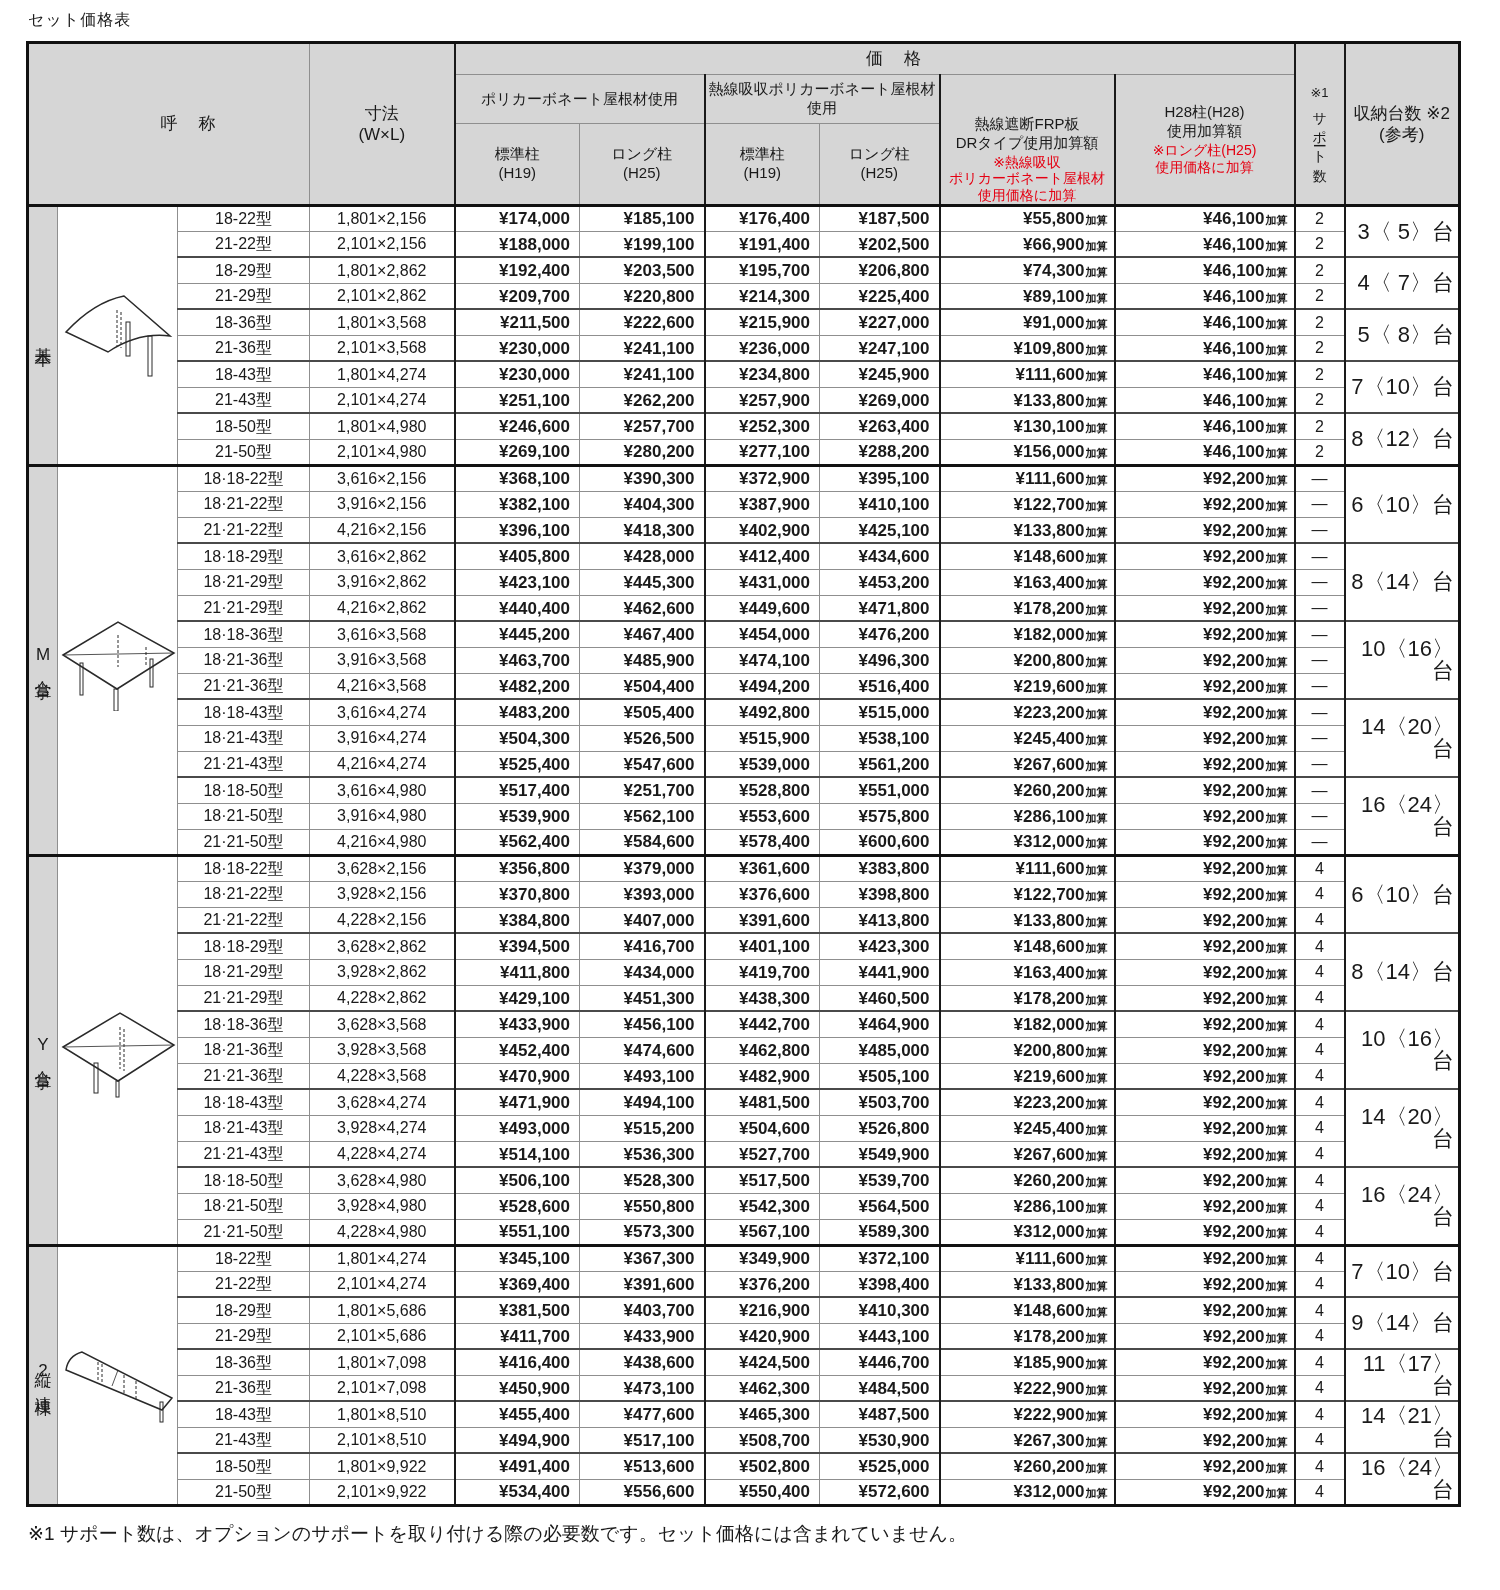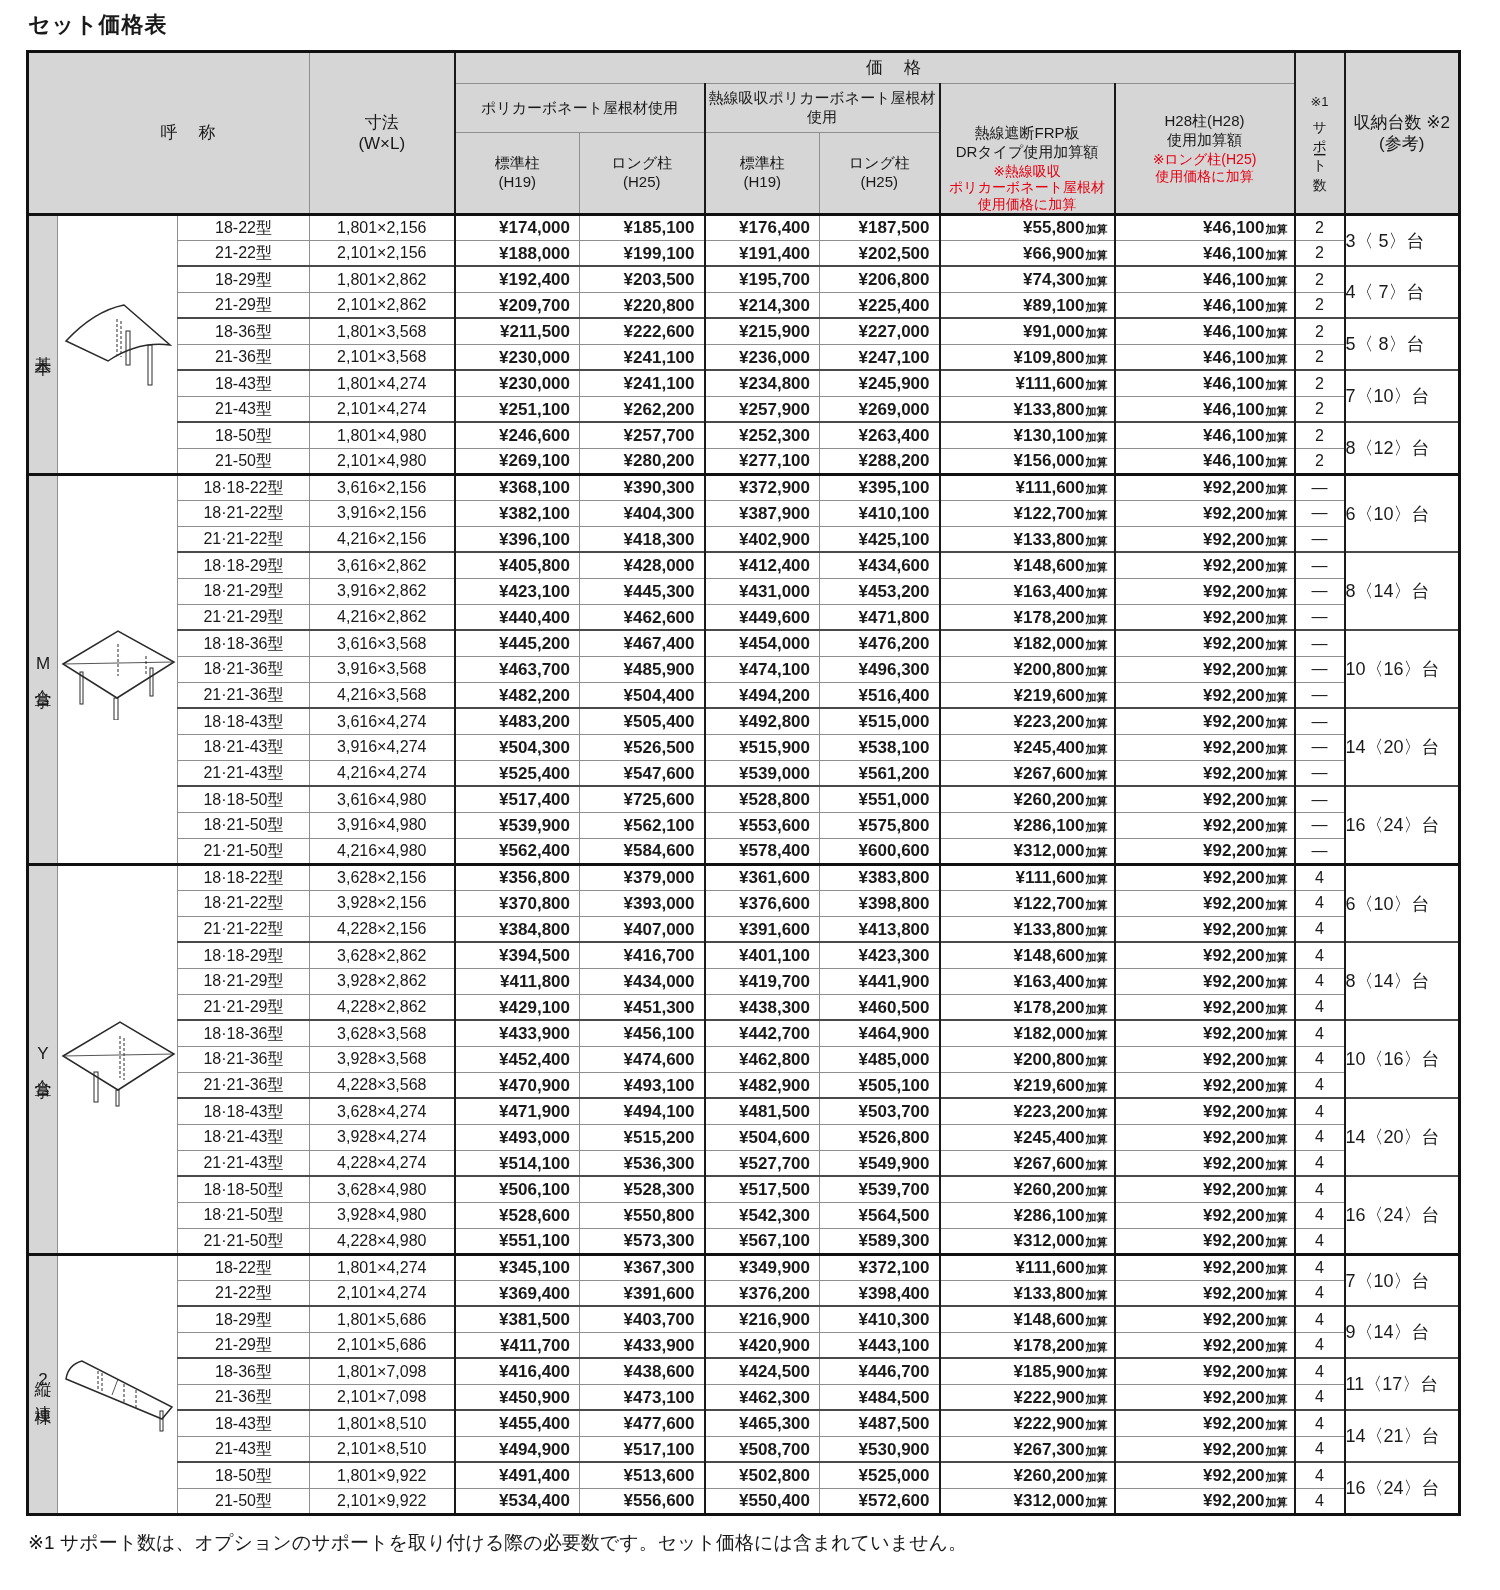--- a/index.html
+++ b/index.html
@@ -1,18 +1,18 @@
 <!DOCTYPE html>
 <html><head>
 <meta charset="utf-8">
 <style>
   html,body { margin:0; padding:0; background:#ffffff; }
   body { width:1500px; font-family:"Liberation Sans","DejaVu Sans",sans-serif; color:#1a1a1a; }
   .page { padding:8px 0 0 26px; }
-  .title { font-size:22px; font-weight:bold; letter-spacing:1px; margin:2px 0 10px 2px; }
+  .title { font-size:16px; font-weight:normal; letter-spacing:1px; margin:2px 0 10px 2px; }
 
   table.price-table { border-collapse:collapse; table-layout:fixed; width:1432px; border:3px solid #111; }
   th, td { border:1px solid #8f8f8f; overflow:hidden; padding:0; }
   thead th { background:#d6d6d6; font-weight:normal; font-size:15px; line-height:1.25; text-align:center; vertical-align:middle; }
   tr.h1 > th { height:30px; font-size:17px; }
   tr.h2 > th { height:42px; }
   tr.h3 > th { height:70px; }
   tr.h3 > th, tr.h2 > th.frp-h, tr.h2 > th.h28-h { border-bottom:3px solid #111; }
   .pre { white-space:pre-line; }
   .red { color:#e50012; }
@@ -33,21 +33,21 @@
   tr.cap-start > td { border-top:2px solid #4a4a4a; }
   td.group-label-cell { background:#d6d6d6; text-align:center; }
   td.group-label-cell .vtext { font-size:17px; letter-spacing:3px; font-weight:normal; }
   td.diagram-cell { text-align:center; vertical-align:middle; }
   td.model, td.dims { text-align:center; font-size:16px; }
   td.price { text-align:right; padding-right:9px; font-weight:bold; font-size:17px; }
   td.addcell { text-align:right; padding-right:6px; font-weight:bold; white-space:nowrap; }
   .addnum { font-size:17px; }
   .addsuf { font-size:11px; margin-left:1px; }
   td.support { text-align:center; font-size:16px; }
-  td.capacity { padding-right:14px; font-size:18px; }
+  td.capacity { text-align:right; padding-right:4px; font-size:22px; }
 
   .notes { margin:12px 0 0 2px; font-size:19px; line-height:1.55; }
 </style>
 </head>
 <body>
 
 <div class="page">
   <div class="title">セット価格表</div>
 
   <table class="price-table">
@@ -373,21 +373,21 @@
           <td class="price bl2">¥539,000</td>
           <td class="price">¥561,200</td>
           <td class="addcell bl2"><span class="addnum">¥267,600</span><span class="addsuf">加算</span></td>
           <td class="addcell bl2"><span class="addnum">¥92,200</span><span class="addsuf">加算</span></td>
           <td class="support bl2">—</td>
         </tr>
         <tr class="cap-start">
           <td class="model">18·18-50型</td>
           <td class="dims">3,616×4,980</td>
           <td class="price bl2">¥517,400</td>
-          <td class="price">¥725,600</td>
+          <td class="price">¥251,700</td>
           <td class="price bl2">¥528,800</td>
           <td class="price">¥551,000</td>
           <td class="addcell bl2"><span class="addnum">¥260,200</span><span class="addsuf">加算</span></td>
           <td class="addcell bl2"><span class="addnum">¥92,200</span><span class="addsuf">加算</span></td>
           <td class="support bl2">—</td>
           <td class="capacity bl2" rowspan="3">16〈24〉台</td>
         </tr>
         <tr class="">
           <td class="model">18·21-50型</td>
           <td class="dims">3,916×4,980</td>

